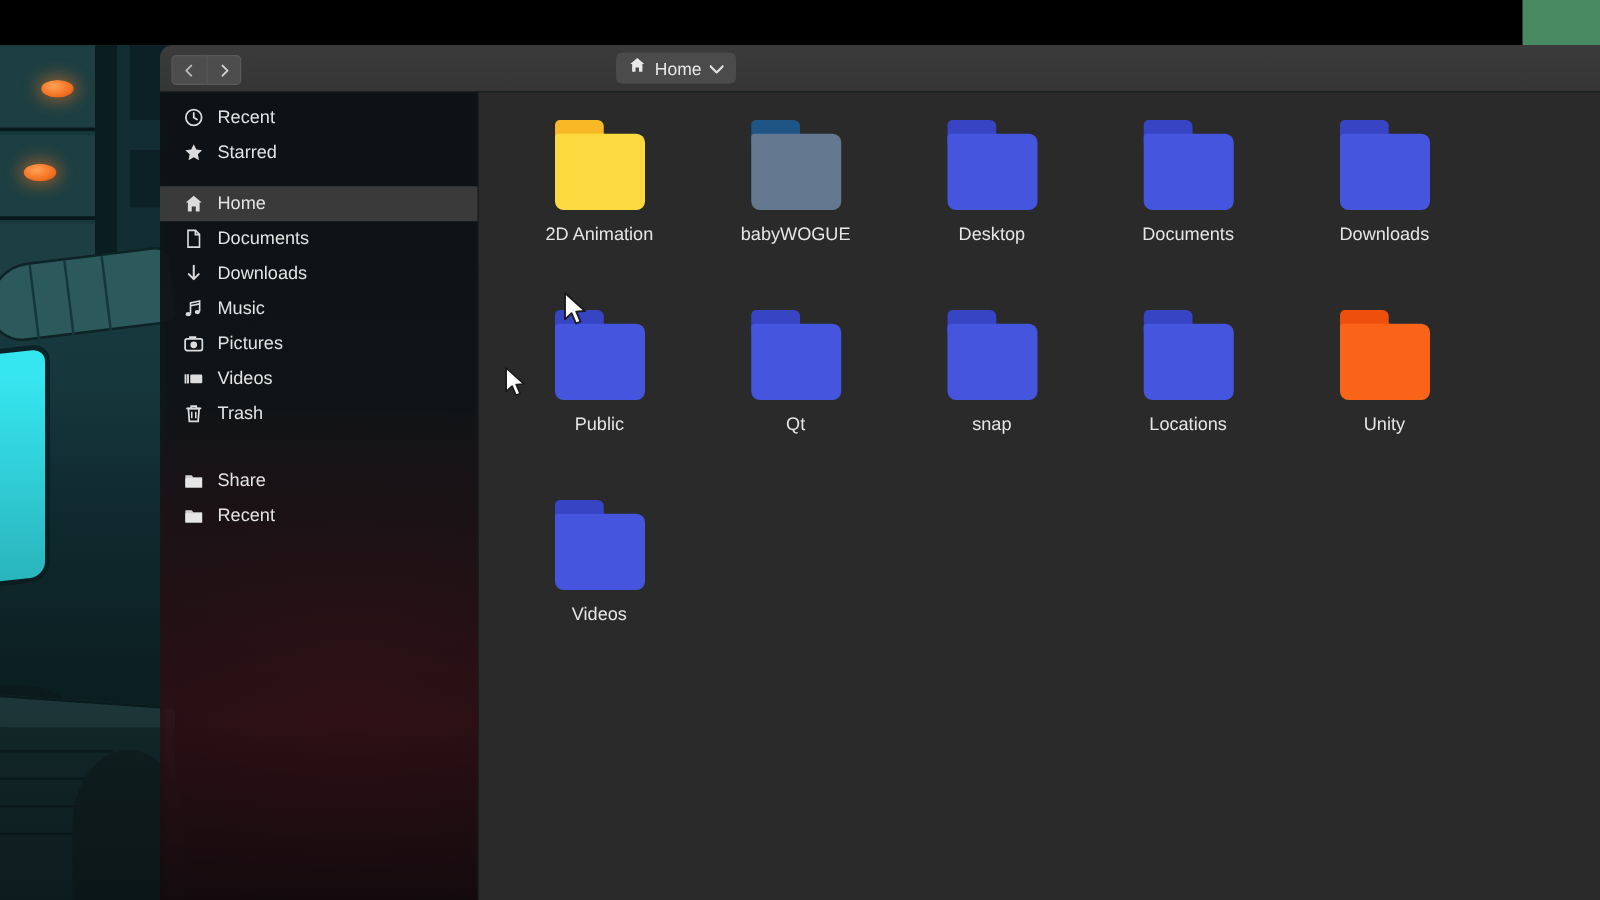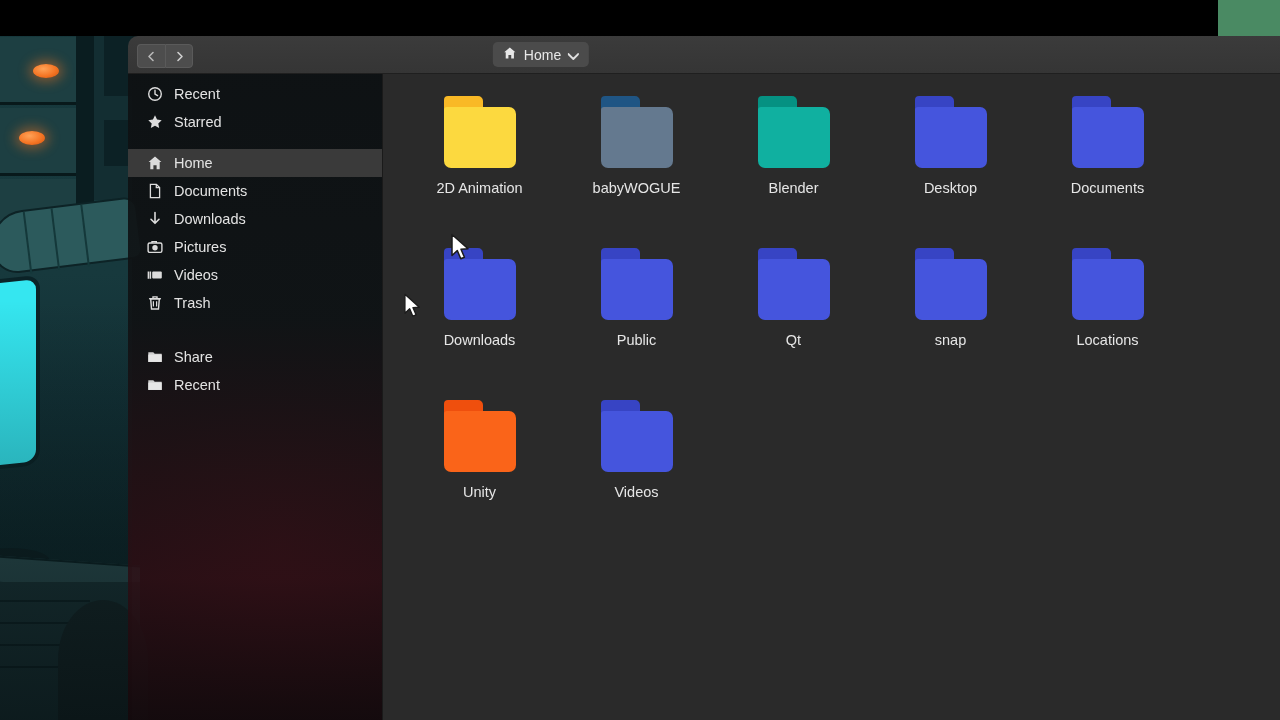--- a/index.html
+++ b/index.html
@@ -222,20 +222,31 @@
           <span class="sbi">
             <svg width="16" height="16" viewBox="0 0 16 16">
               <path d="M8 1.5v10.4M4 8.3l4 4 4-4" fill="none" stroke="#dcdcdc" stroke-width="1.6" stroke-linecap="round" stroke-linejoin="round"></path>
             </svg>
           </span>
           <span class="sbl">Downloads</span>
         </div>
         <div class="sb-item">
           <span class="sbi">
             <svg width="16" height="16" viewBox="0 0 16 16">
+              <path d="M5.4 12V3.3l7.3-1.5v8.4" fill="none" stroke="#dcdcdc" stroke-width="1.3"></path>
+              <ellipse cx="3.6" cy="12.3" rx="2.1" ry="1.7" fill="#dcdcdc"></ellipse>
+              <ellipse cx="10.9" cy="10.6" rx="2.1" ry="1.7" fill="#dcdcdc"></ellipse>
+              <path d="M5.4 5.6l7.3-1.5" stroke="#dcdcdc" stroke-width="1.3"></path>
+            </svg>
+          </span>
+          <span class="sbl">Music</span>
+        </div>
+        <div class="sb-item">
+          <span class="sbi">
+            <svg width="16" height="16" viewBox="0 0 16 16">
               <rect x="1.1" y="4" width="13.8" height="9.4" rx="1.6" fill="none" stroke="#dcdcdc" stroke-width="1.4"></rect>
               <path d="M5 4V2.6h4.3V4" fill="none" stroke="#dcdcdc" stroke-width="1.4"></path>
               <circle cx="8" cy="8.8" r="2.7" fill="#dcdcdc"></circle>
             </svg>
           </span>
           <span class="sbl">Pictures</span>
         </div>
         <div class="sb-item">
           <span class="sbi">
             <svg width="16" height="16" viewBox="0 0 16 16">
@@ -292,30 +303,20 @@
           </div>
           <div class="fitem">
             <div class="fico">
               <div class="folder">
                 <div class="f-tab" style="background:#1f5584"></div>
                 <div class="f-notch" style="background:#1f5584"></div>
                 <div class="f-body" style="background:#64798f"></div>
               </div>
             </div>
             <div class="flabel">babyWOGUE</div>
-          </div>
-          <div class="fitem">
-            <div class="fico">
-              <div class="folder">
-                <div class="f-tab" style="background:#059182"></div>
-                <div class="f-notch" style="background:#059182"></div>
-                <div class="f-body" style="background:#10b0a0"></div>
-              </div>
-            </div>
-            <div class="flabel">Blender</div>
           </div>
           <div class="fitem">
             <div class="fico">
               <div class="folder">
                 <div class="f-tab" style="background:#3744c4"></div>
                 <div class="f-notch" style="background:#3744c4"></div>
                 <div class="f-body" style="background:#4555dd"></div>
               </div>
             </div>
             <div class="flabel">Desktop</div>

